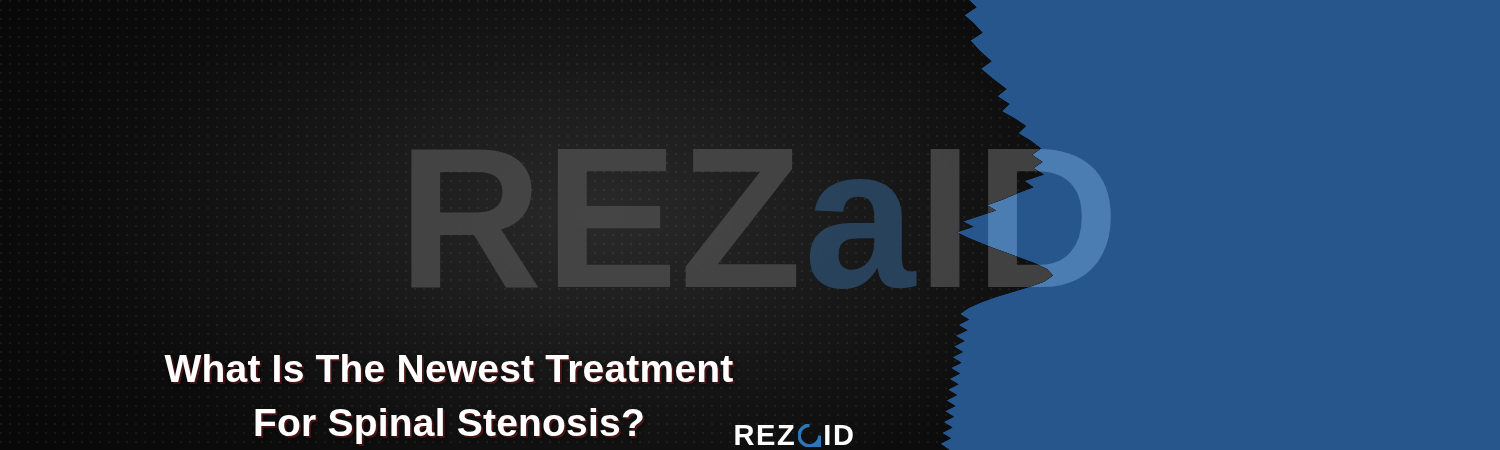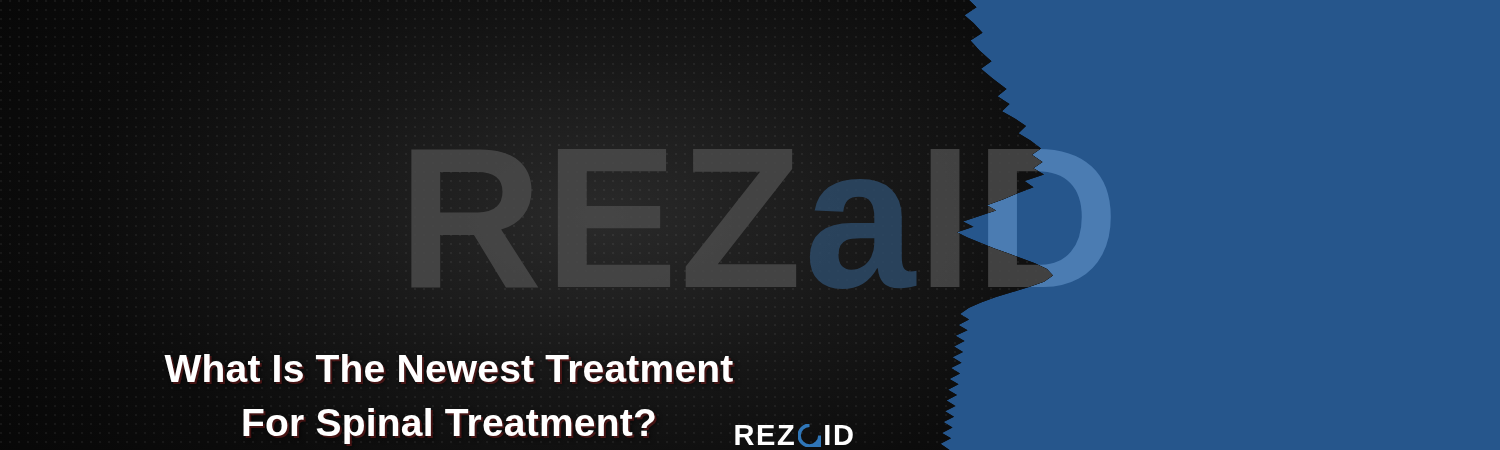--- a/index.html
+++ b/index.html
@@ -195,21 +195,21 @@
       <div class="wm-dark-inner">
         <span>REZ</span><span class="wm-a">a</span><span>ID</span>
       </div>
     </div>
   </div>
 
   <div class="content">
 
     <h1 class="headline">
       <span class="line">What Is The Newest Treatment</span>
-      <span class="line">For Spinal Treatment?</span>
+      <span class="line">For Spinal Stenosis?</span>
     </h1>
 
     <div class="logo">
       <span class="logo-text">REZ</span>
       <span class="logo-mark">
         <svg viewBox="0 0 24 24" width="23" height="23" aria-hidden="true">
           <path d="M12 1.2 A10.8 10.8 0 1 0 22.8 12 L22.8 22.8 L12 22.8 A10.8 10.8 0 0 1 12 1.2 Z" fill="none" stroke="#2f76b8" stroke-width="3.6" stroke-linejoin="miter"></path>
         </svg>
       </span>
       <span class="logo-text">ID</span>

